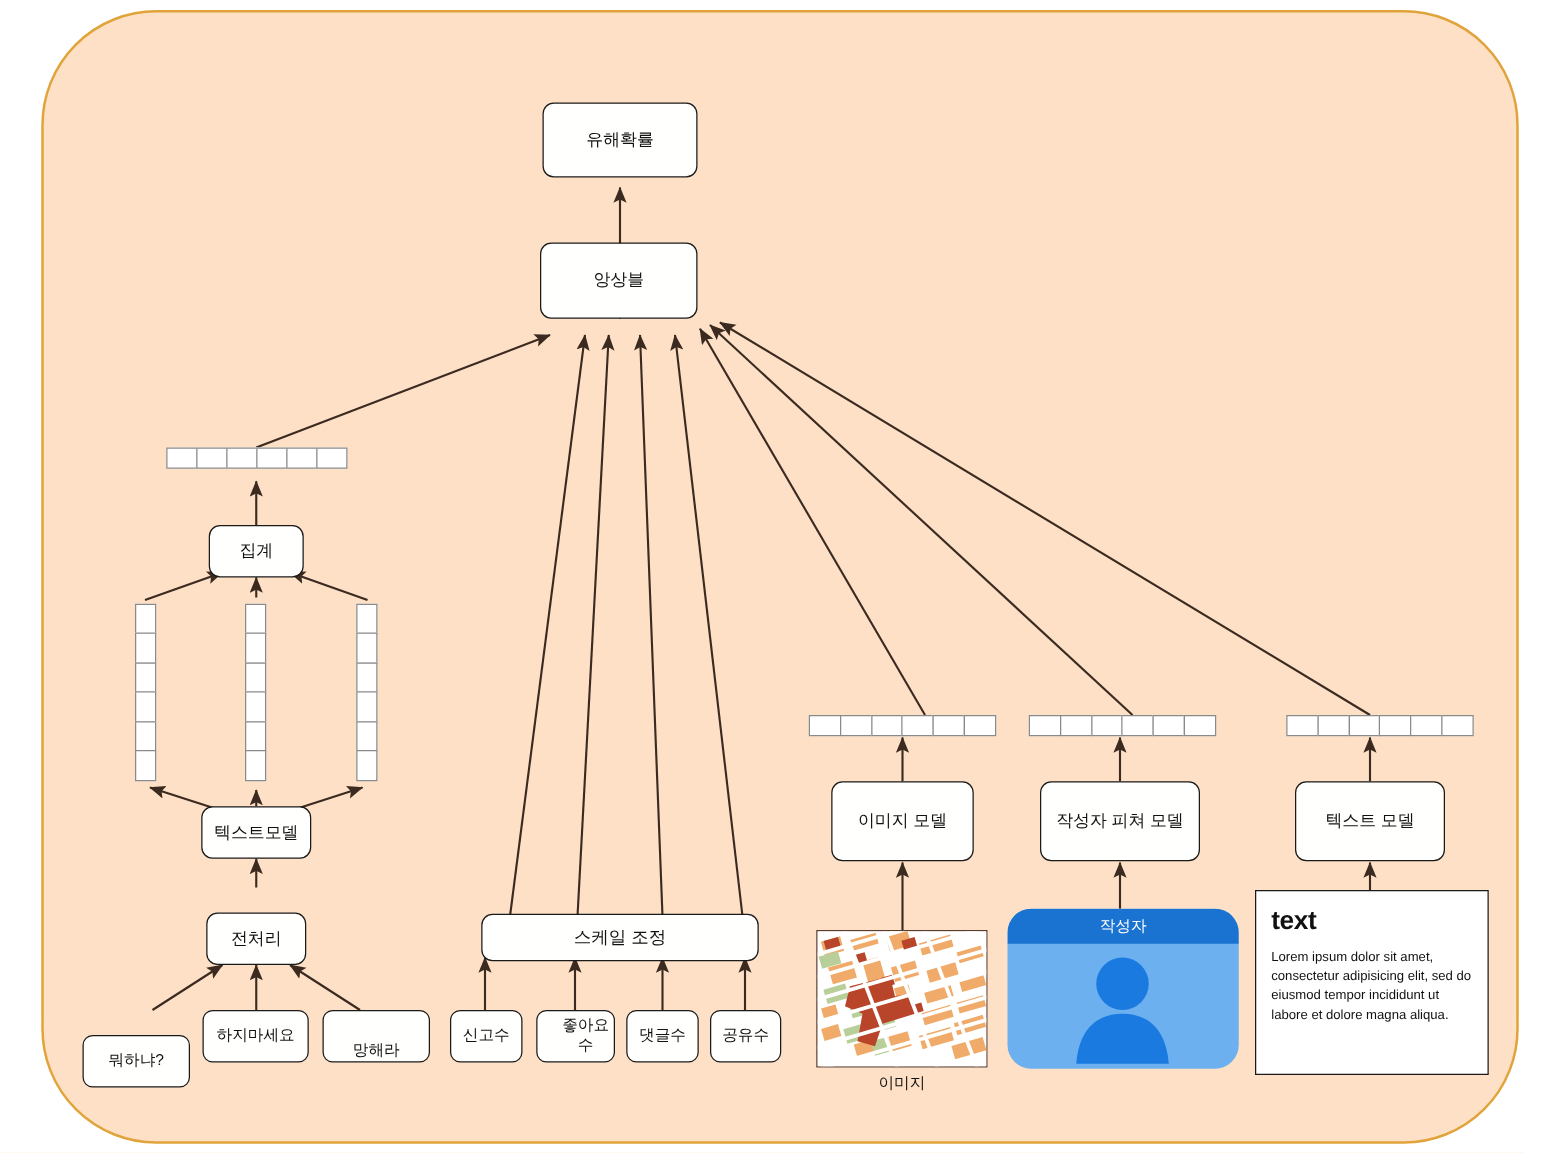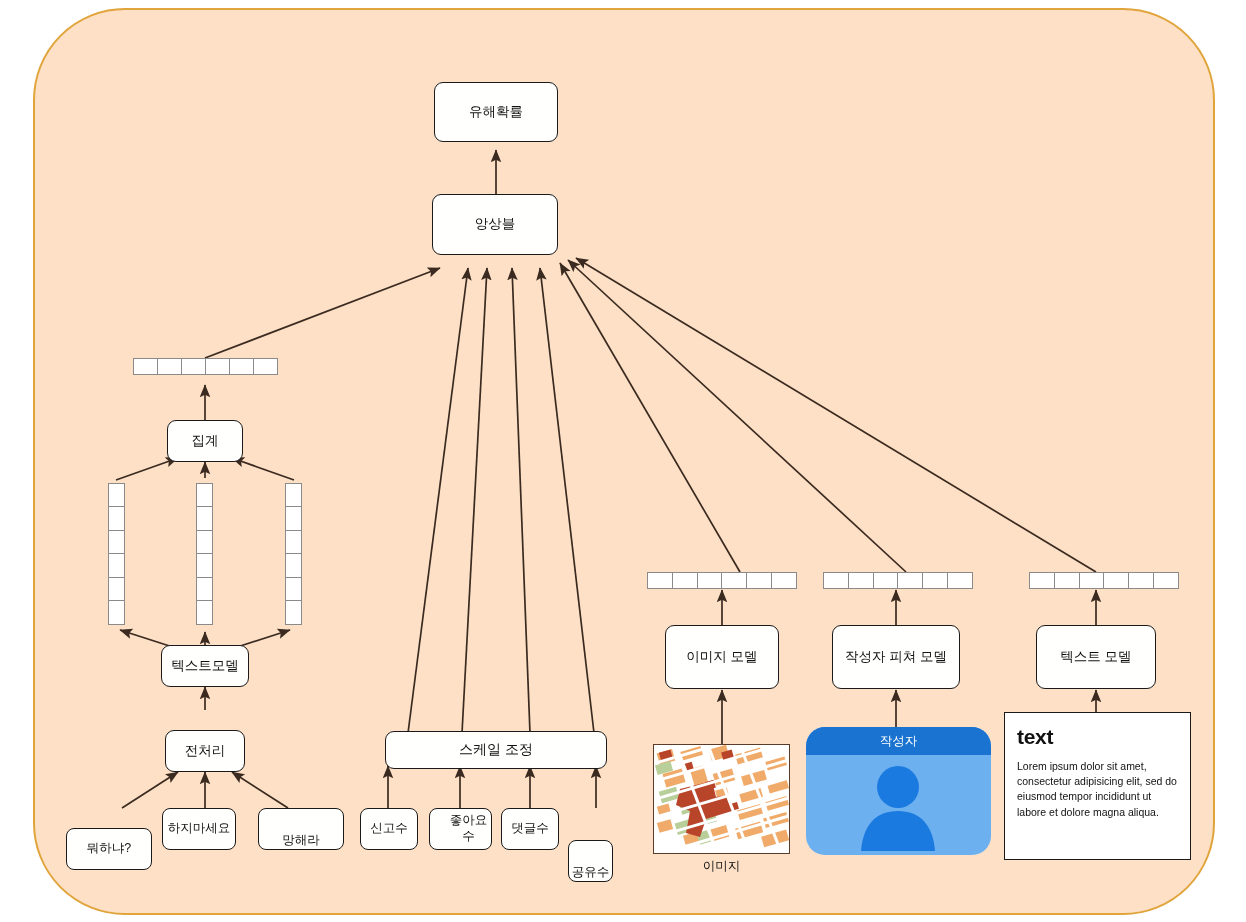--- a/index.html
+++ b/index.html
@@ -178,41 +178,41 @@
     <span>텍스트모델</span>
   </div>
 
   <div class="node" style="left:165px;top:730px;width:80px;height:42px;">
     <span>전처리</span>
   </div>
 
   <div class="node leaf" style="left:66px;top:828px;width:86px;height:42px;">
     <span>뭐하냐?</span>
   </div>
-  <div class="node leaf" style="left:162px;top:808px;width:74px;height:42px;">
+  <div class="node leaf" style="left:162px;top:808px;width:85px;height:42px;">
     <span>하지마세요</span>
   </div>
   <div class="node leaf" style="left:258px;top:808px;width:86px;height:42px;align-items:flex-end;">
     <span>망해라</span>
   </div>
 
   <div class="node wide" style="left:385px;top:731px;width:222px;height:38px;">
     <span>스케일 조정</span>
   </div>
 
   <div class="node leaf" style="left:360px;top:808px;width:58px;height:42px;">
     <span>신고수</span>
   </div>
   <div class="node leaf" style="left:429px;top:808px;width:63px;height:42px;padding-left:16px;">
     <span>좋아요수</span>
   </div>
   <div class="node leaf" style="left:501px;top:808px;width:58px;height:42px;">
     <span>댓글수</span>
   </div>
-  <div class="node leaf" style="left:568px;top:840px;width:45px;height:42px;align-items:flex-end;">
+  <div class="node leaf" style="left:568px;top:808px;width:57px;height:42px;">
     <span>공유수</span>
   </div>
 
   <div class="vec" style="left:647px;top:572px;width:150px;height:17px;">
     <i class="cell"></i>
     <i class="cell"></i>
     <i class="cell"></i>
     <i class="cell"></i>
     <i class="cell"></i>
     <i class="cell"></i>

